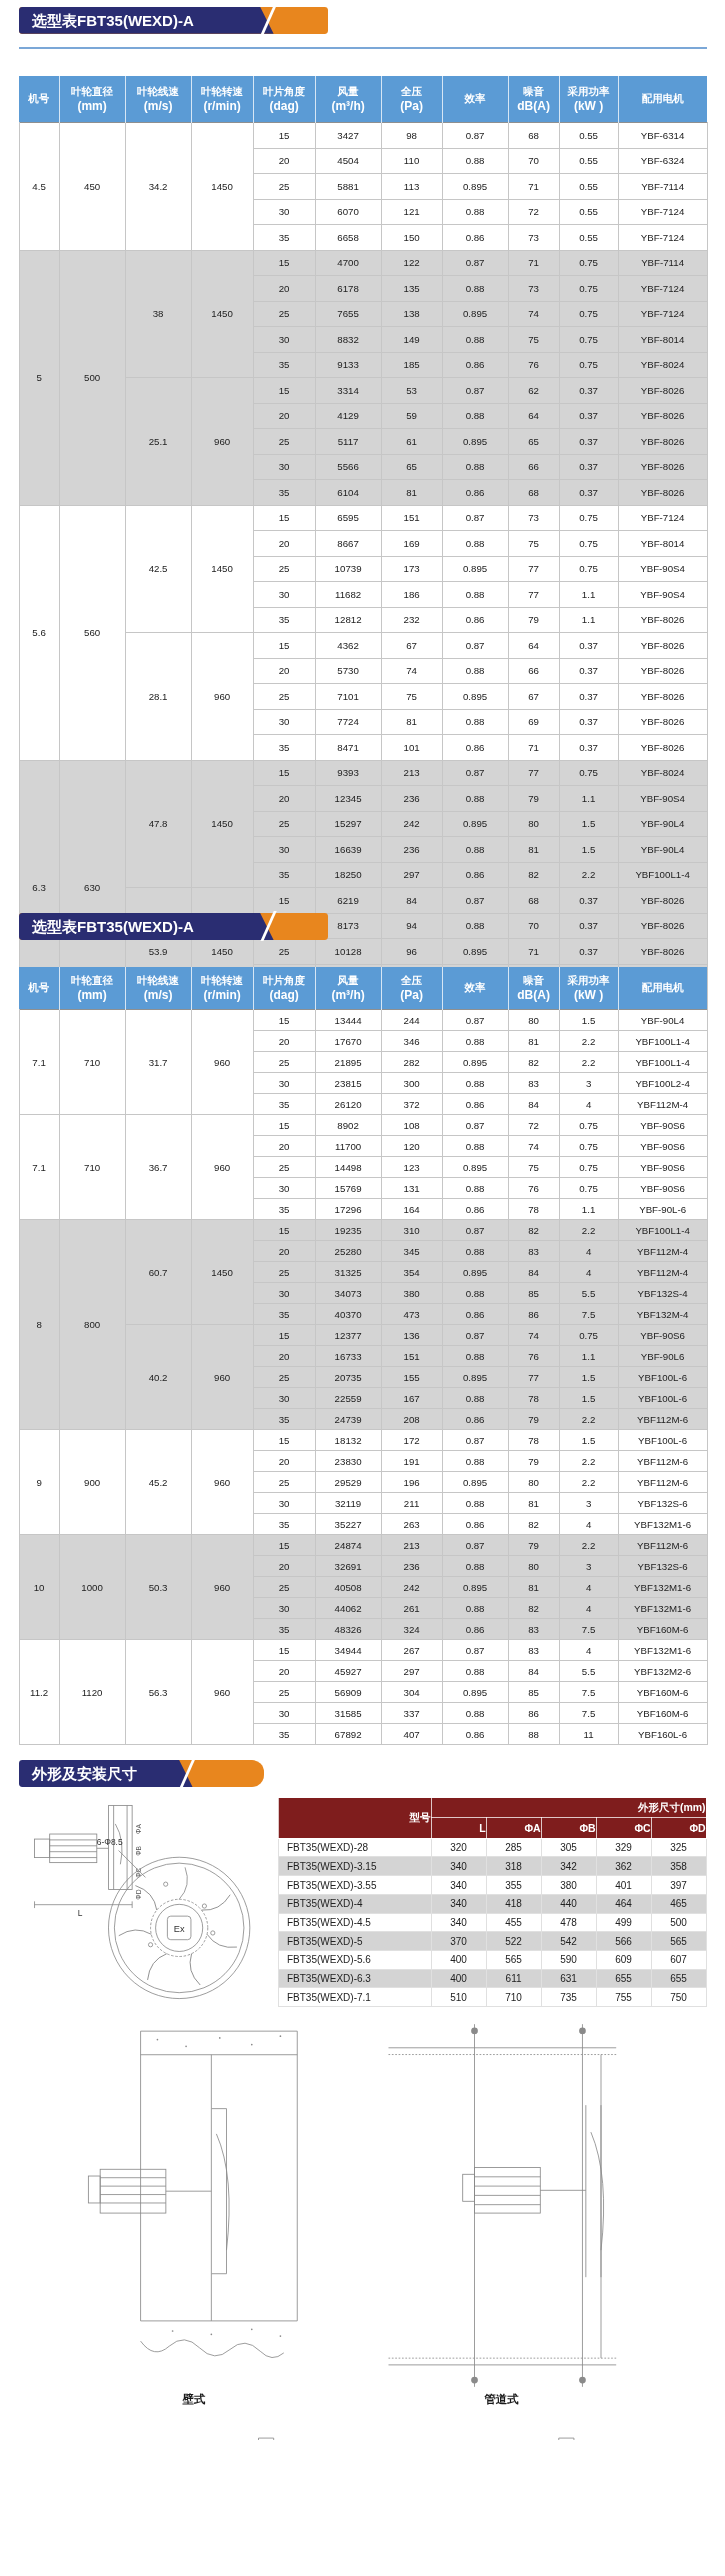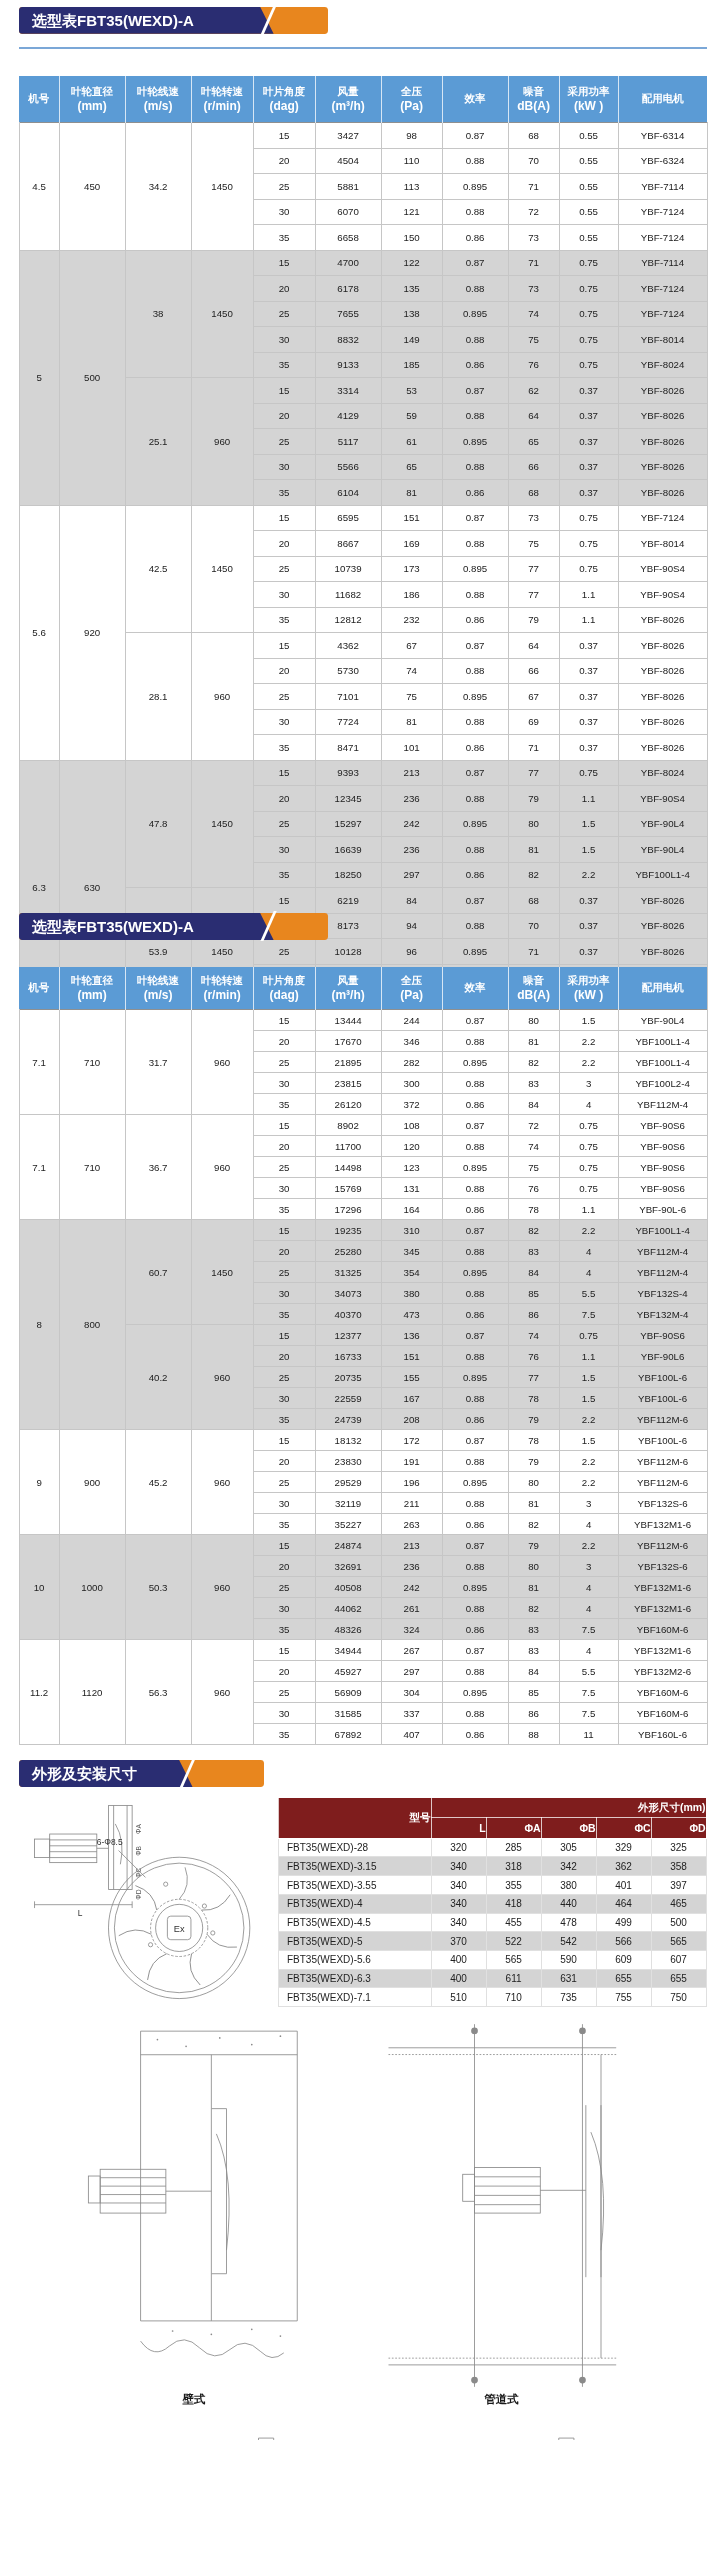--- a/index.html
+++ b/index.html
@@ -260,21 +260,21 @@
             <td>35</td>
             <td>6104</td>
             <td>81</td>
             <td>0.86</td>
             <td>68</td>
             <td>0.37</td>
             <td>YBF-8026</td>
           </tr>
           <tr class="group-start">
             <td rowspan="10">5.6</td>
-            <td rowspan="10">920</td>
+            <td rowspan="10">560</td>
             <td rowspan="5">42.5</td>
             <td rowspan="5">1450</td>
             <td>15</td>
             <td>6595</td>
             <td>151</td>
             <td>0.87</td>
             <td>73</td>
             <td>0.75</td>
             <td>YBF-7124</td>
           </tr>
@@ -865,21 +865,21 @@
             <td>407</td>
             <td>0.86</td>
             <td>88</td>
             <td>11</td>
             <td>YBF160L-6</td>
           </tr>
         </tbody>
     </table>
   </div>
 
-  <div class="badge" style="left:18.6px;top:1760px;width:245px;">
+  <div class="badge" style="left:18.6px;top:1760px;width:245px;border-radius:12px;">
     <div class="badge-navy" style="width:174px;">外形及安装尺寸</div>
     <div class="badge-gap" style="left:167px;"></div>
   </div>
 
   <div class="figures" style="left:18.6px;top:1797px;width:688px;">
     <div class="sketchbox">
 
       <svg class="sketch-side" width="127" height="122" viewBox="0 0 150 145">
         <g stroke="#8a8a8a" fill="none" stroke-width="1">
           <rect x="106" y="10" width="28" height="100"></rect>

